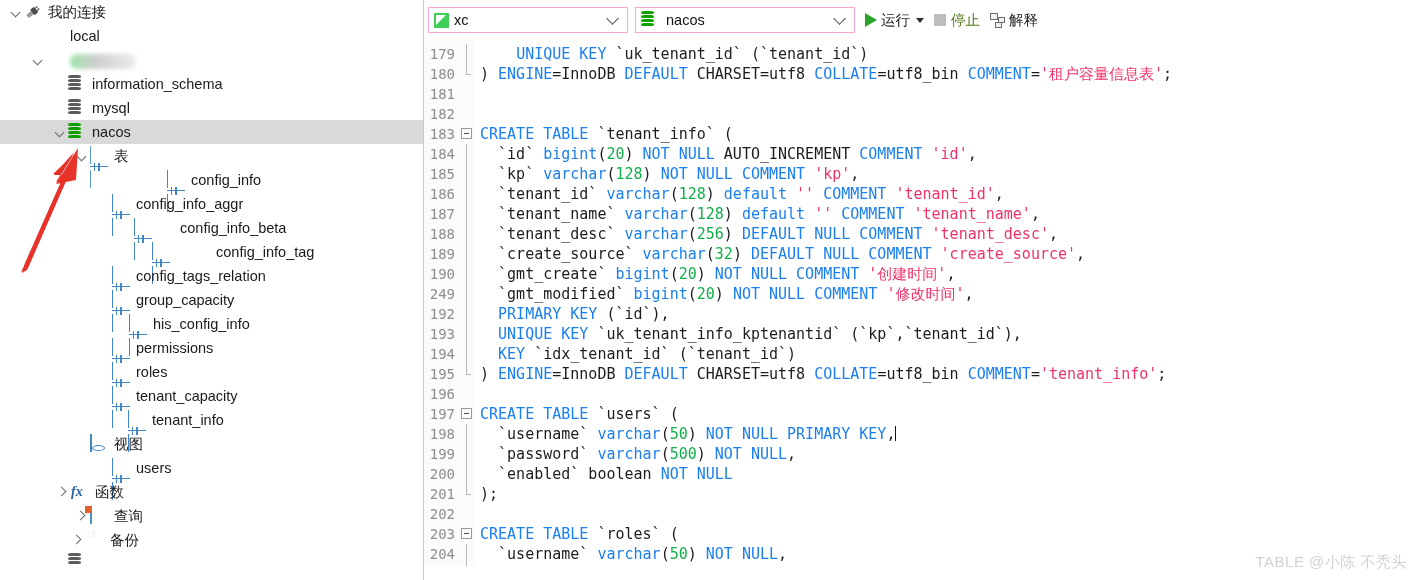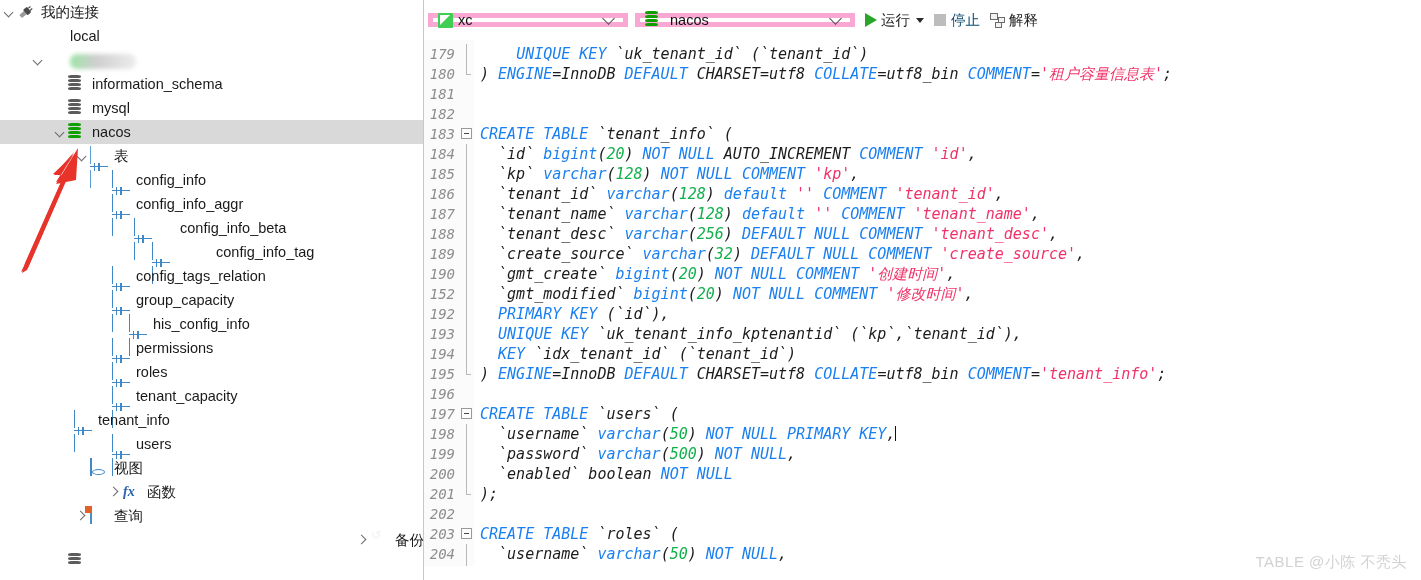--- a/index.html
+++ b/index.html
@@ -225,22 +225,22 @@
 
   
   #toolbar {
     height: 40px;
     display: flex;
     align-items: center;
     padding-left: 4px;
     background: #ffffff;
   }
   .combo {
-    height: 14px;
-    border: 5px solid #f9a8d4;
+    height: 26px;
+    border: 1px solid #f9a8d4;
     background: #ffffff;
     display: flex;
     align-items: center;
     padding: 0 4px 0 5px;
     font-size: 14.5px;
     color: #111;
     position: relative;
   }
   .combo.conn { width: 200px; }
   .combo.schema { width: 220px; margin-left: 7px; }
@@ -265,21 +265,21 @@
     border-left: 10px solid #ffffff;
     border-bottom: 10px solid transparent;
   }
   .tbtn {
     display: flex; align-items: center;
     margin-left: 10px;
     font-size: 14.5px;
     color: #1f1f1f;
     height: 24px;
   }
-  .tbtn.disabled { color: #0c4a6e; }
+  .tbtn.disabled { color: #4d7c0f; }
   .play {
     width: 0; height: 0;
     border-left: 12px solid #2aa52a;
     border-top: 7px solid transparent;
     border-bottom: 7px solid transparent;
     margin-right: 4px;
   }
   .dropcaret {
     width:0;height:0;
     border-left:4px solid transparent;
@@ -302,21 +302,20 @@
   
   #editor {
     position: relative;
     height: 526px;
     background: #ffffff;
     display: flex;
     font-family: "DejaVu Sans Mono", "Liberation Mono", monospace;
     font-size: 15px;
     line-height: 20px;
     overflow: hidden;
-    font-style: italic;
   }
   #gutter {
     flex: 0 0 34px;
     width: 34px;
     background: #fbfbfb;
     color: #8d8d8d;
     text-align: right;
     padding-top: 4px;
     user-select: none;
   }
@@ -378,21 +377,21 @@
     pointer-events: none;
   }
 </style>
 </head>
 <body>
 
 <div id="app">
 
   <div id="sidebar">
     <div id="tree">
-        <div class="tree-row" style="padding-left: 1px;">
+        <div class="tree-row" style="padding-left: 8px;">
           <span class="twisty open"></span>
           <span class="ticon"><svg width="18" height="18" viewBox="0 0 18 18">
               <g transform="rotate(-40 9 9)">
                 <rect x="2" y="7" width="6" height="4" fill="#9a9a9a"></rect>
                 <rect x="8" y="5.5" width="5" height="7" rx="1" fill="#4a4a4a"></rect>
                 <rect x="13" y="7" width="3" height="1.2" fill="#4a4a4a"></rect>
                 <rect x="13" y="9.8" width="3" height="1.2" fill="#4a4a4a"></rect>
               </g>
             </svg></span>
           <span class="tree-label cjk">我的连接</span>
@@ -435,96 +434,96 @@
             <span class="band b3"></span>
             <span class="band b4"></span>
           </span>
           <span class="tree-label">nacos</span>
         </div>
         <div class="tree-row" style="padding-left: 74px;">
           <span class="twisty open"></span>
           <span class="ticon"><span class="ic-table light"><span class="hdr"></span><span class="grid" style="display:block"></span></span></span>
           <span class="tree-label cjk">表</span>
         </div>
+        <div class="tree-row" style="padding-left: 120px; margin-left: 31px;">
+          <span class="twisty"></span>
+          <span class="ticon"><span class="ic-table"><span class="hdr"></span><span class="grid" style="display:block"></span></span></span>
+          <span class="tree-label">config_info</span>
+        </div>
         <div class="tree-row" style="padding-left: 96px;">
           <span class="twisty"></span>
           <span class="ticon"><span class="ic-table"><span class="hdr"></span><span class="grid" style="display:block"></span></span></span>
-          <span class="tree-label">config_info</span>
+          <span class="tree-label">config_info_aggr</span>
+        </div>
+        <div class="tree-row" style="padding-left: 96px; gap: 22px;">
+          <span class="twisty"></span>
+          <span class="ticon"><span class="ic-table"><span class="hdr"></span><span class="grid" style="display:block"></span></span></span>
+          <span class="tree-label">config_info_beta</span>
+        </div>
+        <div class="tree-row" style="padding-left: 96px; gap: 40px;">
+          <span class="twisty"></span>
+          <span class="ticon"><span class="ic-table"><span class="hdr"></span><span class="grid" style="display:block"></span></span></span>
+          <span class="tree-label">config_info_tag</span>
         </div>
         <div class="tree-row" style="padding-left: 96px;">
           <span class="twisty"></span>
           <span class="ticon"><span class="ic-table"><span class="hdr"></span><span class="grid" style="display:block"></span></span></span>
-          <span class="tree-label">config_info_aggr</span>
-        </div>
-        <div class="tree-row" style="padding-left: 96px; gap: 22px;">
-          <span class="twisty"></span>
-          <span class="ticon"><span class="ic-table"><span class="hdr"></span><span class="grid" style="display:block"></span></span></span>
-          <span class="tree-label">config_info_beta</span>
-        </div>
-        <div class="tree-row" style="padding-left: 96px; gap: 40px;">
-          <span class="twisty"></span>
-          <span class="ticon"><span class="ic-table"><span class="hdr"></span><span class="grid" style="display:block"></span></span></span>
-          <span class="tree-label">config_info_tag</span>
+          <span class="tree-label">config_tags_relation</span>
         </div>
         <div class="tree-row" style="padding-left: 96px;">
           <span class="twisty"></span>
           <span class="ticon"><span class="ic-table"><span class="hdr"></span><span class="grid" style="display:block"></span></span></span>
-          <span class="tree-label">config_tags_relation</span>
+          <span class="tree-label">group_capacity</span>
+        </div>
+        <div class="tree-row" style="padding-left: 96px; margin-left: 17px;">
+          <span class="twisty"></span>
+          <span class="ticon"><span class="ic-table"><span class="hdr"></span><span class="grid" style="display:block"></span></span></span>
+          <span class="tree-label">his_config_info</span>
         </div>
         <div class="tree-row" style="padding-left: 96px;">
           <span class="twisty"></span>
           <span class="ticon"><span class="ic-table"><span class="hdr"></span><span class="grid" style="display:block"></span></span></span>
-          <span class="tree-label">group_capacity</span>
-        </div>
-        <div class="tree-row" style="padding-left: 96px; margin-left: 17px;">
-          <span class="twisty"></span>
-          <span class="ticon"><span class="ic-table"><span class="hdr"></span><span class="grid" style="display:block"></span></span></span>
-          <span class="tree-label">his_config_info</span>
+          <span class="tree-label">permissions</span>
         </div>
         <div class="tree-row" style="padding-left: 96px;">
           <span class="twisty"></span>
           <span class="ticon"><span class="ic-table"><span class="hdr"></span><span class="grid" style="display:block"></span></span></span>
-          <span class="tree-label">permissions</span>
+          <span class="tree-label">roles</span>
         </div>
         <div class="tree-row" style="padding-left: 96px;">
           <span class="twisty"></span>
           <span class="ticon"><span class="ic-table"><span class="hdr"></span><span class="grid" style="display:block"></span></span></span>
-          <span class="tree-label">roles</span>
-        </div>
-        <div class="tree-row" style="padding-left: 96px;">
-          <span class="twisty"></span>
-          <span class="ticon"><span class="ic-table"><span class="hdr"></span><span class="grid" style="display:block"></span></span></span>
           <span class="tree-label">tenant_capacity</span>
         </div>
-        <div class="tree-row" style="padding-left: 58px;">
+        <div class="tree-row" style="padding-left: 112px;">
           <span class="twisty"></span>
           <span class="ticon"><span class="ic-table"><span class="hdr"></span><span class="grid" style="display:block"></span></span></span>
           <span class="tree-label">tenant_info</span>
-        </div>
-        <div class="tree-row" style="padding-left: 96px;">
-          <span class="twisty"></span>
-          <span class="ticon"><span class="ic-table"><span class="hdr"></span><span class="grid" style="display:block"></span></span></span>
-          <span class="tree-label">users</span>
         </div>
         <div class="tree-row" style="padding-left: 74px;">
           <span class="twisty"></span>
           <span class="ticon"><span class="ic-view"><span class="vh"></span><span class="vg"></span></span></span>
           <span class="tree-label cjk">视图</span>
         </div>
-        <div class="tree-row" style="padding-left: 107px;">
+        <div class="tree-row" style="padding-left: 96px;">
+          <span class="twisty"></span>
+          <span class="ticon"><span class="ic-table"><span class="hdr"></span><span class="grid" style="display:block"></span></span></span>
+          <span class="tree-label">users</span>
+        </div>
+        <div class="tree-row" style="padding-left: 55px;">
           <span class="twisty closed"></span>
           <span class="ticon"><span class="ic-fx">fx</span></span>
           <span class="tree-label cjk">函数</span>
         </div>
         <div class="tree-row" style="padding-left: 74px;">
           <span class="twisty closed"></span>
           <span class="ticon"><span class="ic-query"><span class="qh"></span><span class="qg"></span></span></span>
           <span class="tree-label cjk">查询</span>
         </div>
-        <div class="tree-row" style="padding-left: 70px; justify-content: flex-end;">
+        <div class="tree-row" style="padding-left: 70px;">
           <span class="twisty closed"></span>
           <span class="ticon"><span class="ic-backup"></span></span>
           <span class="tree-label cjk">备份</span>
         </div>
         <div class="tree-row" style="padding-left: 52px; height: 12px; overflow: hidden;">
           <span class="twisty"></span>
           <span class="ticon ic-db grey">
             <span class="band b2"></span>
             <span class="band b3"></span>
             <span class="band b4"></span>
@@ -587,21 +586,21 @@
           <div class="ln">181</div>
           <div class="ln">182</div>
           <div class="ln">183</div>
           <div class="ln">184</div>
           <div class="ln">185</div>
           <div class="ln">186</div>
           <div class="ln">187</div>
           <div class="ln">188</div>
           <div class="ln">189</div>
           <div class="ln">190</div>
-          <div class="ln">152</div>
+          <div class="ln">249</div>
           <div class="ln">192</div>
           <div class="ln">193</div>
           <div class="ln">194</div>
           <div class="ln">195</div>
           <div class="ln">196</div>
           <div class="ln">197</div>
           <div class="ln">198</div>
           <div class="ln">199</div>
           <div class="ln">200</div>
           <div class="ln">201</div>

